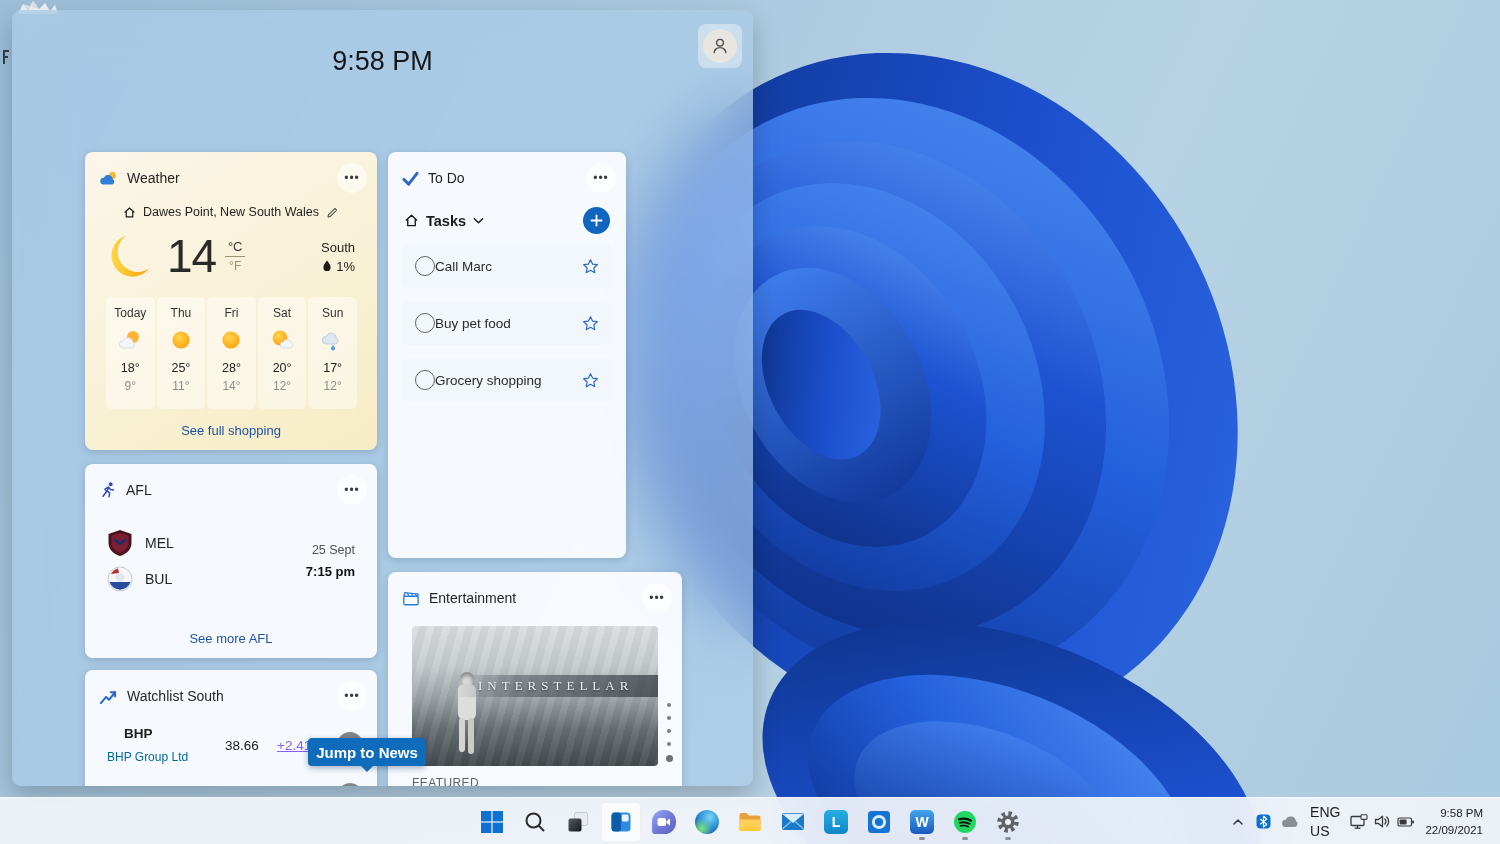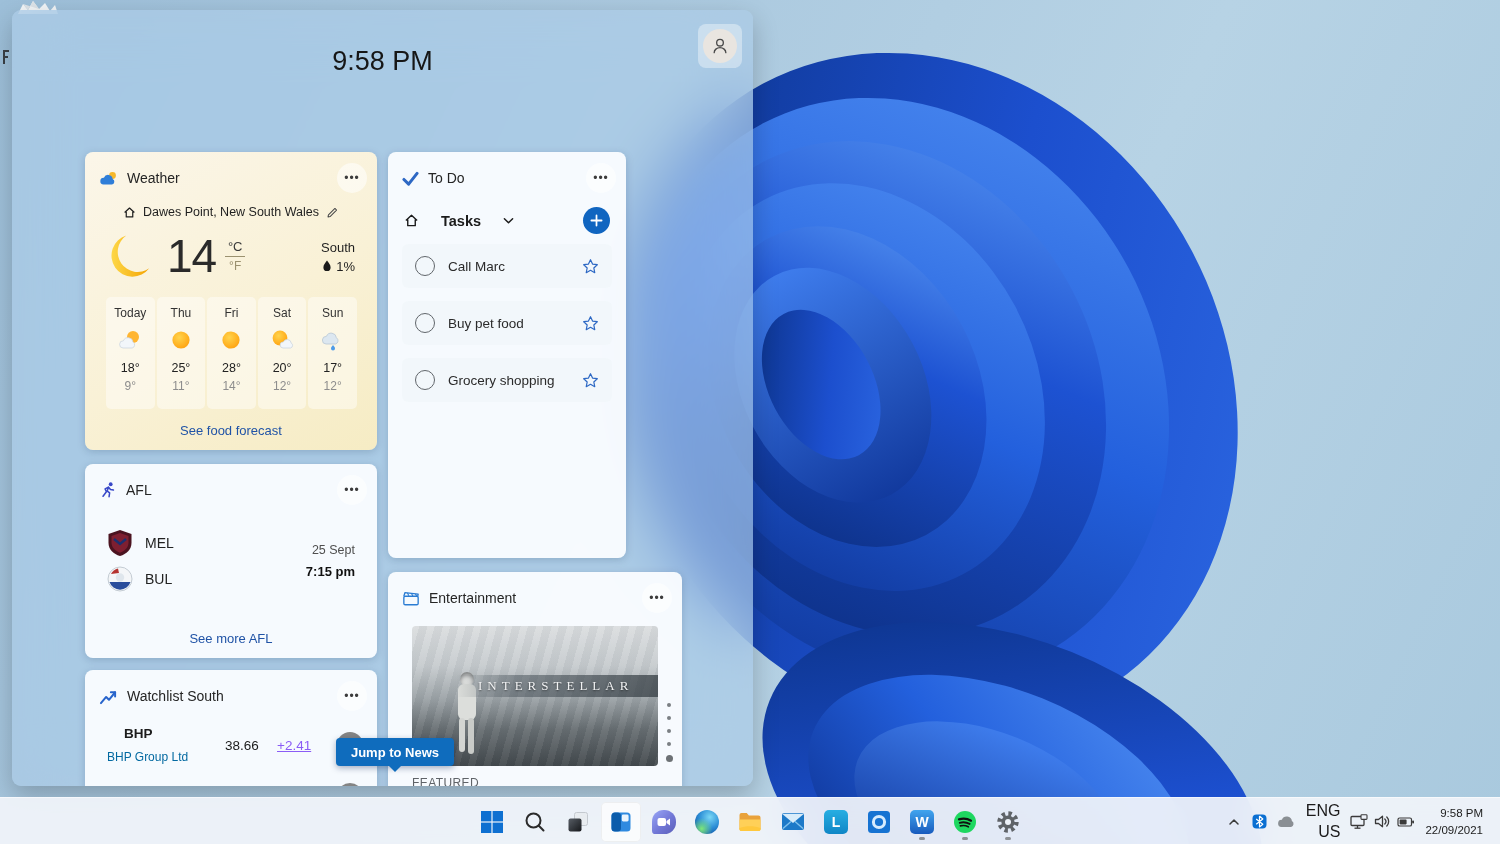--- a/index.html
+++ b/index.html
@@ -90,24 +90,24 @@
   .fc-day { font-size:12px; color:#333; }
   .fc-icon { margin:7px 0 8px; height:26px; display:flex; align-items:center; }
   .fc-hi { font-size:12.5px; color:#222; }
   .fc-lo { font-size:12px; color:#8d8d8d; margin-top:4px; }
   .card-link { position:absolute; bottom:12px; left:0; width:100%; text-align:center;
     font-size:13px; color:#2053a6; cursor:pointer; }
 
   
   .card.todo { left:376px; top:142px; width:238px; height:406px; }
   .tasks-row { display:flex; align-items:center; padding:6px 16px 10px 16px; }
-  .tasks-label { display:flex; align-items:center; gap:22px; font-size:14.5px; font-weight:700; color:#1b1b1b; cursor:pointer; }
+  .tasks-label { display:flex; align-items:center; gap:7px; font-size:14.5px; font-weight:700; color:#1b1b1b; cursor:pointer; }
   .plus-btn { margin-left:auto; width:27px; height:27px; border-radius:50%; background:#1065c0; border:none; cursor:pointer;
     display:flex; align-items:center; justify-content:center; }
-  .task-item { display:flex; align-items:center; gap:13px; height:44px; margin:0 14px 13px;
+  .task-item { display:flex; align-items:center; height:44px; margin:0 14px 13px;
     background:rgba(242,247,251,0.9); border-radius:6px; padding:0 13px; cursor:pointer; }
   .task-check { width:20px; height:20px; border:1.6px solid #61666b; border-radius:50%; background:transparent; cursor:pointer; flex:none; }
   .task-label { font-size:13.5px; color:#2b2b2b; flex:1; }
 
   
   .card.afl { left:73px; top:454px; width:292px; height:194px; }
   .match { display:flex; align-items:center; padding:16px 22px 0 22px; }
   .teams { display:flex; flex-direction:column; gap:9px; }
   .team { display:flex; align-items:center; gap:12px; font-size:14px; color:#222; }
   .match-when { margin-left:auto; text-align:right; }
@@ -142,22 +142,22 @@
   .astro .leg1 { position:absolute; left:3px; top:46px; width:6px; height:34px; border-radius:3px; background:#d3d5d2; }
   .astro .leg2 { position:absolute; left:12px; top:46px; width:6px; height:36px; border-radius:3px; background:#c9cbc8; }
   .featured { padding:10px 0 0 24px; font-size:12px; color:#5f6368; letter-spacing:0.4px; }
 
   
   .scroll-dots { position:absolute; left:653px; top:693px; width:8px; z-index:6; }
   .scroll-dots .d { width:4px; height:4px; border-radius:50%; background:#7b7f83; margin:0 auto 9px; }
   .scroll-dots .d.big { width:7px; height:7px; background:#6d7175; }
 
   
-  .jump-btn { position:absolute; left:324px; top:728px; width:118px; height:28px; z-index:7;
-    background:#0f6cbd; color:#fff; border:none; border-radius:4px; font-size:13px; font-weight:700;
+  .jump-btn { position:absolute; left:296px; top:728px; width:118px; height:28px; z-index:7;
+    background:#0f6cbd; color:#fff; border:none; border-radius:4px; font-size:15px; font-weight:700;
     font-family:inherit; cursor:pointer; box-shadow:0 2px 6px rgba(0,30,80,0.35); }
   .jump-btn::after { content:""; position:absolute; left:50%; bottom:-6px; transform:translateX(-50%);
     border-left:7px solid transparent; border-right:7px solid transparent; border-top:7px solid #0f6cbd; }
 
   
   .taskbar { position:absolute; left:0; bottom:0; width:1500px; height:47px;
     background:rgba(241,244,250,0.93); backdrop-filter:blur(18px);
     border-top:1px solid rgba(255,255,255,0.55); }
   .tb-center { position:absolute; left:50%; top:0; transform:translateX(-50%); height:47px;
     display:flex; align-items:center; gap:3px; }
@@ -171,21 +171,21 @@
   .edge-circle { width:24px; height:24px; border-radius:50%;
     background:radial-gradient(circle at 28% 78%, #7de87a 0%, rgba(125,232,122,0) 42%),
                radial-gradient(circle at 62% 30%, #79d7f5 0%, #2b8dd6 48%, #1659a5 82%); }
   .chat-circle { width:24px; height:24px; border-radius:48% 48% 48% 14%;
     background:linear-gradient(135deg,#9aa7f7 0%,#7177d6 55%,#5b5fb8 100%);
     display:flex; align-items:center; justify-content:center; }
 
   .tray { position:absolute; right:8px; top:0; height:47px; display:flex; align-items:center; }
   .tray-btn { height:36px; border:none; background:transparent; border-radius:4px; cursor:pointer;
     display:flex; align-items:center; gap:6px; padding:0 5px; font-family:inherit; }
-  .lang { text-align:right; font-size:16px; color:#1b1b1b; line-height:1.3; }
+  .lang { text-align:left; font-size:14px; color:#1b1b1b; line-height:1.3; }
   .clock { text-align:right; font-size:11.5px; color:#1b1b1b; line-height:1.45; padding-right:4px; }
 </style>
 </head>
 <body>
 
 <svg class="bloom" viewBox="0 0 880 844">
   <defs>
     <linearGradient id="g1" x1="0" y1="0" x2="1" y2="1">
       <stop offset="0" stop-color="#0a2f80"></stop>
         <stop offset="0.55" stop-color="#1c4fce"></stop>
@@ -344,21 +344,21 @@
         <span class="fc-icon">
             <svg width="26" height="24" viewBox="0 0 26 24">
           <path d="M6 16 a3.8 3.8 0 0 1 .4-7.6 5.2 5.2 0 0 1 10 1.4 3.4 3.4 0 0 1-.9 6.2 Z" fill="#dce7f0" stroke="#b9c8d4" stroke-width="0.8"></path>
           <path d="M13 17 c1 1.4 2 2.3 2 3.4 a2 2 0 1 1-4 0 c0-1.1 1-2 2-3.4 Z" fill="#4d9be8"></path>
         </svg>
           </span>
         <span class="fc-hi">17°</span>
         <span class="fc-lo">12°</span>
       </div>
     </div>
-    <div class="card-link">See food forecast</div>
+    <div class="card-link">See full shopping</div>
   </div>
 
   <div class="card todo">
     <div class="card-head">
       <svg width="17" height="15" viewBox="0 0 18 16">
         <path d="M2 9 L7 14 L16 2.5" fill="none" stroke="#2d68c4" stroke-width="3.2" stroke-linecap="round" stroke-linejoin="round"></path>
       </svg>
       <span class="card-title">To Do</span>
       <button class="dots-btn">•••</button>
     </div>

